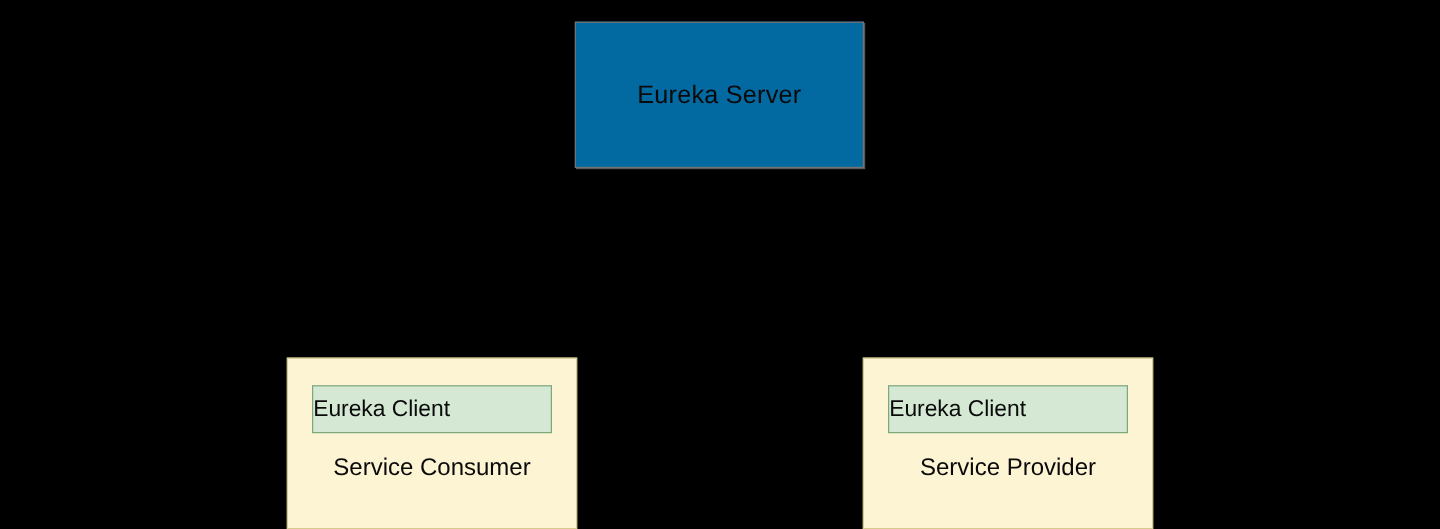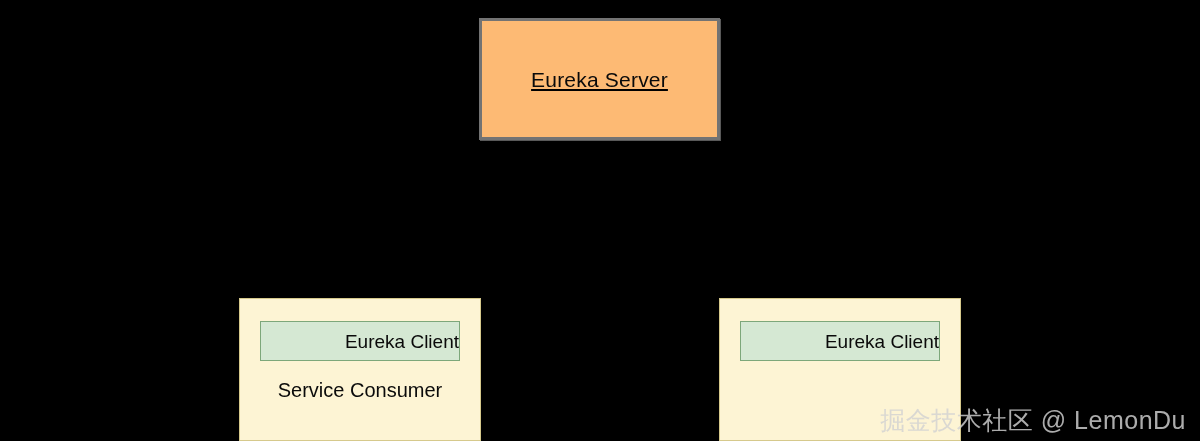--- a/index.html
+++ b/index.html
@@ -27,25 +27,24 @@
     flex-direction: column;
     align-items: center;
   }
 
   
   .server-box {
     left: 479px;
     top: 18px;
     width: 241px;
     height: 122px;
-    background: #fdba74;
-    border: 3px solid #737373;
+    background: #0369a1;
+    border: 1px solid #737373;
     box-shadow: 1px 1px 0 rgba(255,255,255,0.35);
     justify-content: center;
-    text-decoration: underline;
   }
   .server-label {
     font-size: 21px;
     color: #0a0a0a;
     letter-spacing: 0.2px;
     line-height: 1;
     text-align: center;
   }
 
   
@@ -63,21 +62,21 @@
 
   
   .client-box {
     box-sizing: border-box;
     width: 200px;
     height: 40px;
     background: #d5e8d3;
     border: 1px solid #7da77a;
     display: flex;
     align-items: center;
-    justify-content: flex-end;
+    justify-content: flex-start;
   }
   .client-label {
     font-size: 19px;
     color: #0a0a0a;
     line-height: 1;
     text-align: center;
   }
 
   .service-caption {
     margin-top: 19px;
@@ -134,17 +133,17 @@
     <div class="client-box">
       <span class="client-label">Eureka Client</span>
     </div>
     <span class="service-caption">Service Consumer</span>
   </div>
 
   <div class="node service-box provider-box">
     <div class="client-box">
       <span class="client-label">Eureka Client</span>
     </div>
+    <span class="service-caption">Service Provider</span>
   </div>
 
-  <div class="watermark">掘金技术社区 @ LemonDu</div>
 
 </div>
 
 </body></html>

